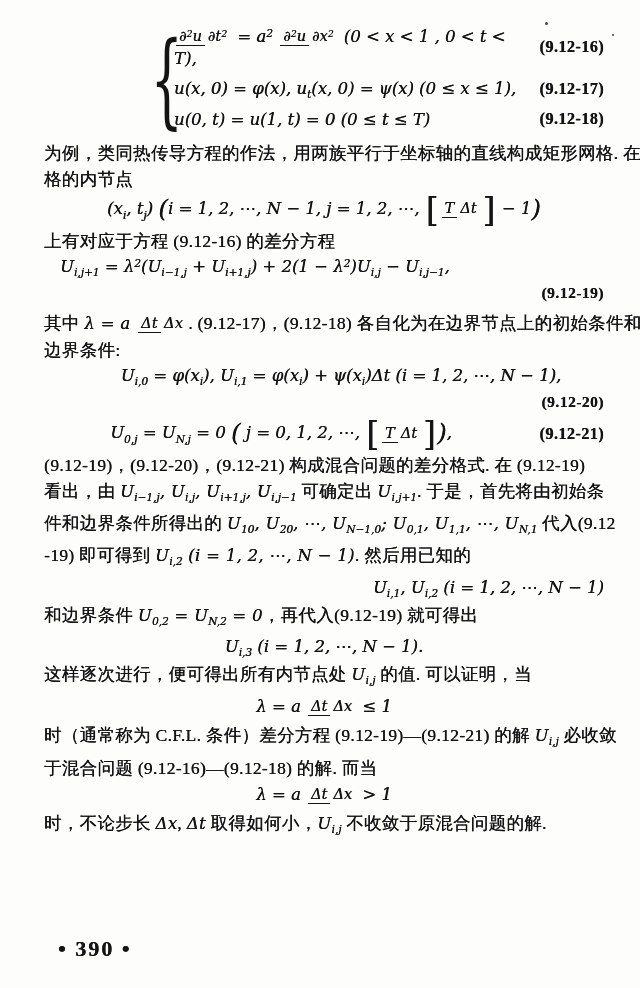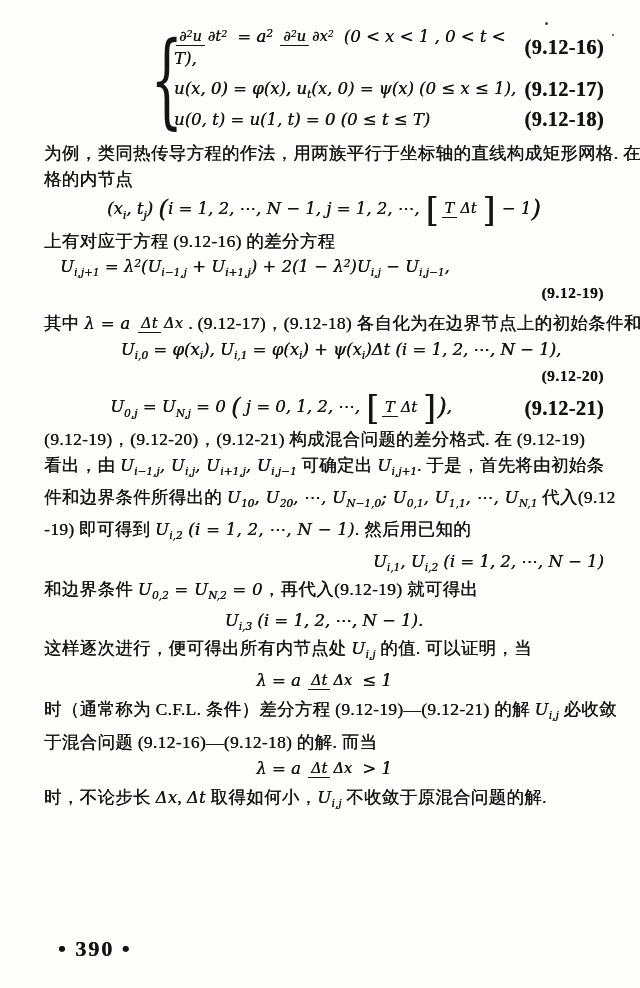--- a/index.html
+++ b/index.html
@@ -23,21 +23,21 @@
   .bfrac{display:inline-flex;align-items:center;vertical-align:middle}
   .bk{font-style:normal;font-size:2em;line-height:.9;margin:0 1px}
   .bigp{font-size:1.5em;line-height:.9;vertical-align:-.12em}
   .system{display:flex;align-items:center;margin:0 0 6px 110px}
   .brace{font-size:102px;line-height:.95;transform:scaleX(.5);transform-origin:center;
          width:26px;margin-left:-10px;font-style:normal;font-family:"DejaVu Serif",serif}
   .sysrows{flex:1}
   .sysrow{display:flex;align-items:center;min-height:30px}
   .sysrow:first-child{padding-bottom:6px}
   .sysrow .m{flex:1;padding-left:4px}
-  .no{width:86px;text-align:right;font-style:normal;font-weight:700;font-size:20px;
+  .no{width:86px;text-align:right;font-style:normal;font-weight:700;font-size:16px;
       letter-spacing:.5px;text-shadow:.3px 0 currentColor;font-family:"Liberation Serif",serif}
   .disp{display:flex;align-items:center;margin:3px 0}
   .disp .m{flex:1}
   .eqnoline{text-align:right;font-weight:700;font-size:15.5px;line-height:24px;
             margin:1px 0 5px;letter-spacing:.5px;text-shadow:.3px 0 currentColor}
   .footer{position:absolute;left:58px;bottom:26px;font-weight:700;font-size:22px;
           letter-spacing:2px;text-shadow:.3px 0 currentColor}
   .speck{position:absolute;background:#444;border-radius:50%}
   .s1{left:545px;top:22px;width:3px;height:3px}
   .s2{left:612px;top:34px;width:2px;height:2px}
@@ -85,20 +85,21 @@
       </div>
       <div class="pline">上有对应于方程 (9.12-16) 的差分方程</div>
       <div class="disp">
         <span class="m dmath" style="text-align: left; margin-left: 16px;">U<sub>i,j+1</sub> = λ<sup>2</sup>(U<sub>i−1,j</sub> + U<sub>i+1,j</sub>) + 2(1 − λ<sup>2</sup>)U<sub>i,j</sub> − U<sub>i,j−1</sub>,</span>
       </div>
       <div class="eqnoline">(9.12-19)</div>
       <div class="pline">其中 <span class="mv">λ = a <span class="frac">
             <span class="fn">Δt</span>
             <span class="fd">Δx</span>
           </span></span>. (9.12-17)，(9.12-18) 各自化为在边界节点上的初始条件和</div>
+      <div class="pline">边界条件:</div>
       <div class="disp">
         <span class="m dmath" style="text-align: center; margin-left: 34px;">U<sub>i,0</sub> = φ(x<sub>i</sub>),  U<sub>i,1</sub> = φ(x<sub>i</sub>) + ψ(x<sub>i</sub>)Δt   (i = 1, 2, ⋯, N − 1),</span>
       </div>
       <div class="eqnoline">(9.12-20)</div>
       <div class="disp">
         <span class="m dmath" style="text-align: center;">U<sub>0,j</sub> = U<sub>N,j</sub> = 0   <span class="bigp">(</span> j = 0, 1, 2, ⋯, <span class="bfrac">
             <span class="bk">[</span>
             <span class="frac">
               <span class="fn">T</span>
               <span class="fd">Δt</span>

